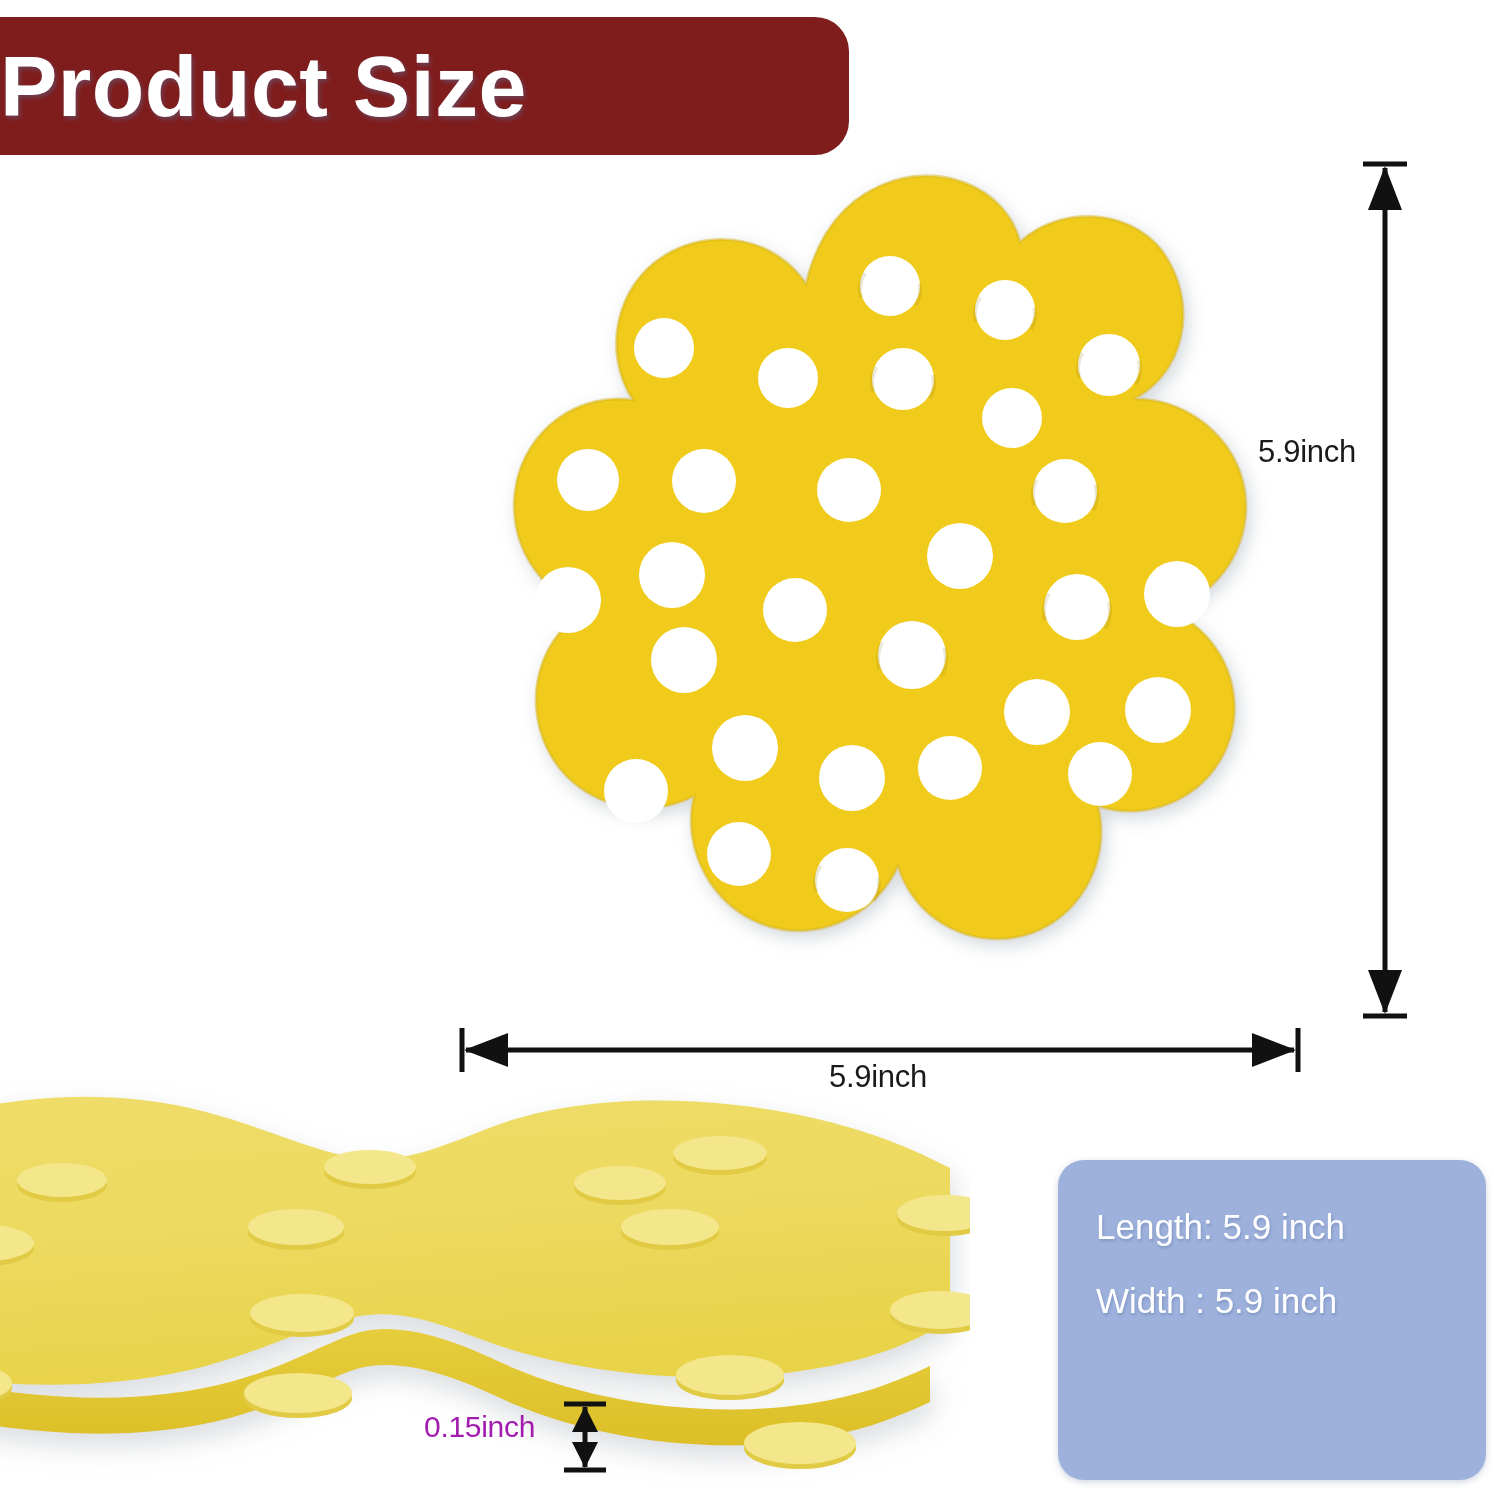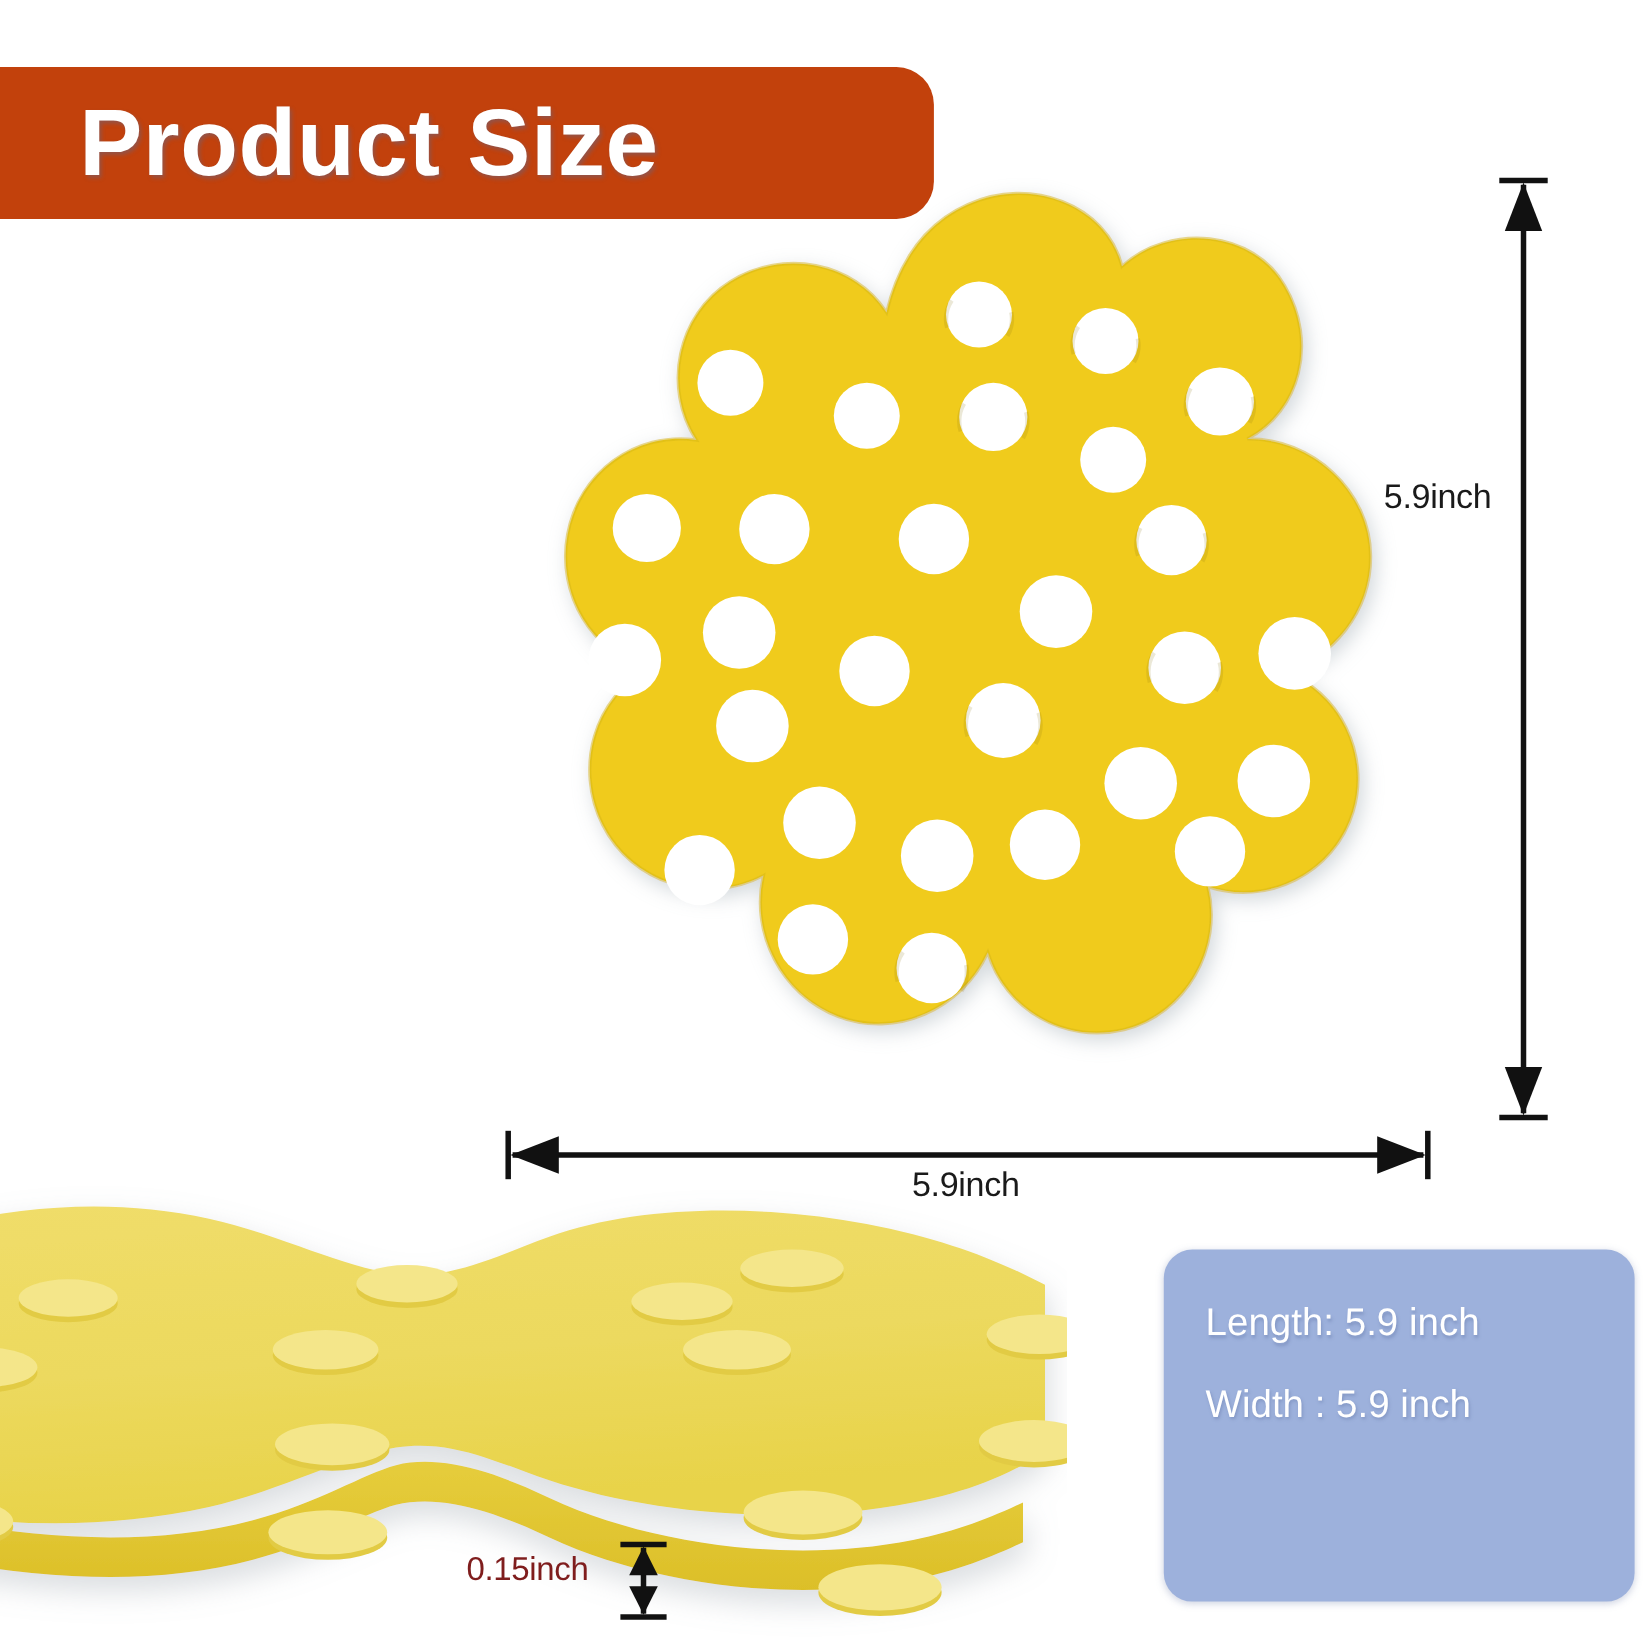--- a/index.html
+++ b/index.html
@@ -10,26 +10,24 @@
     overflow:hidden;
     font-family:"Liberation Sans", sans-serif;
     background:#ffffff;
   }
 
   
   #header-banner {
     position:absolute;
     left:0px; top:17px;
     width:849px; height:138px;
-    background:#c2410c;
+    background:#7f1d1d;
     border-top-right-radius:34px;
     border-bottom-right-radius:34px;
     display:flex; align-items:center;
-    padding-left:72px;
-    margin-top:44px;
   }
   #header-title {
     color:#ffffff;
     font-size:86px;
     font-weight:bold;
     letter-spacing:0.5px;
     line-height:1;
     text-shadow:2px 3px 4px rgba(90,105,145,0.45);
   }
 
@@ -74,35 +72,35 @@
   #product-perspective-wrap {
     position:absolute;
     left:-70px; top:1070px;
     width:1040px; height:430px;
   }
   #product-perspective-svg { display:block; width:100%; height:100%; }
 
   #dim-thickness-label {
     position:absolute;
     left:424px; top:1410px;
-    font-size:30px; color:#7f1d1d;
+    font-size:30px; color:#a21caf;
     white-space:nowrap;
     letter-spacing:-0.3px;
   }
   #dim-thickness-wrap {
     position:absolute;
     left:558px; top:1398px;
     width:60px; height:80px;
   }
   #dim-thickness-svg { display:block; width:100%; height:100%; overflow:visible; }
 
   
   #spec-box {
     position:absolute;
-    left:1058px; top:1136px;
+    left:1058px; top:1160px;
     width:428px; height:320px;
     background:#9db1dc;
     border-radius:26px;
     padding:30px 0 0 38px;
     box-shadow:0 2px 7px rgba(120,135,175,0.35);
   }
   .spec-line {
     color:#ffffff;
     font-size:35px;
     line-height:74px;

